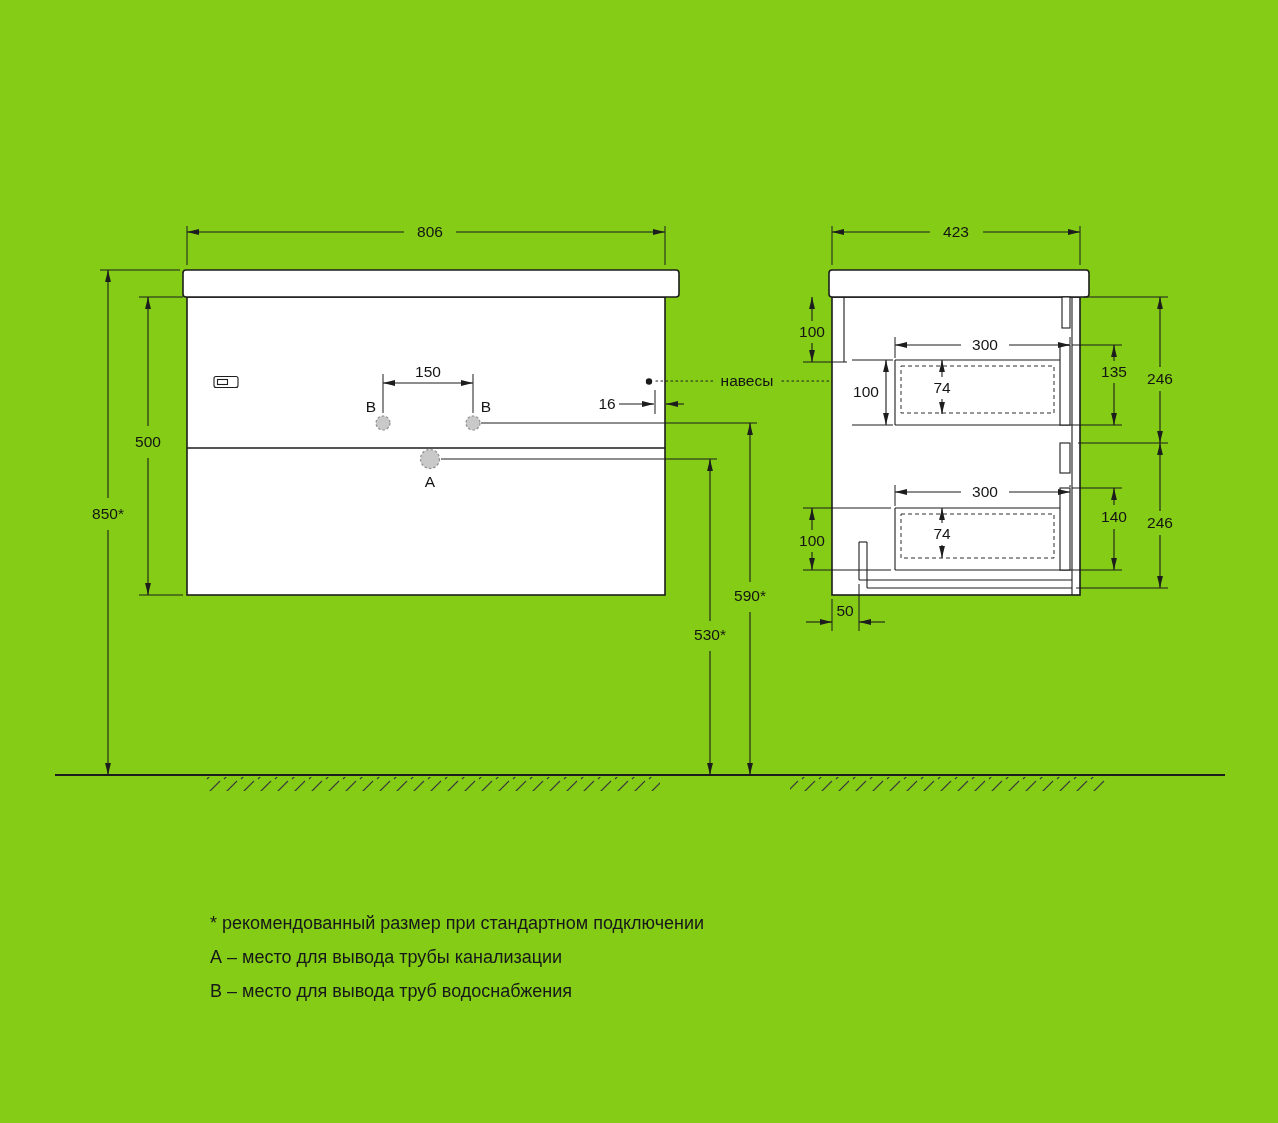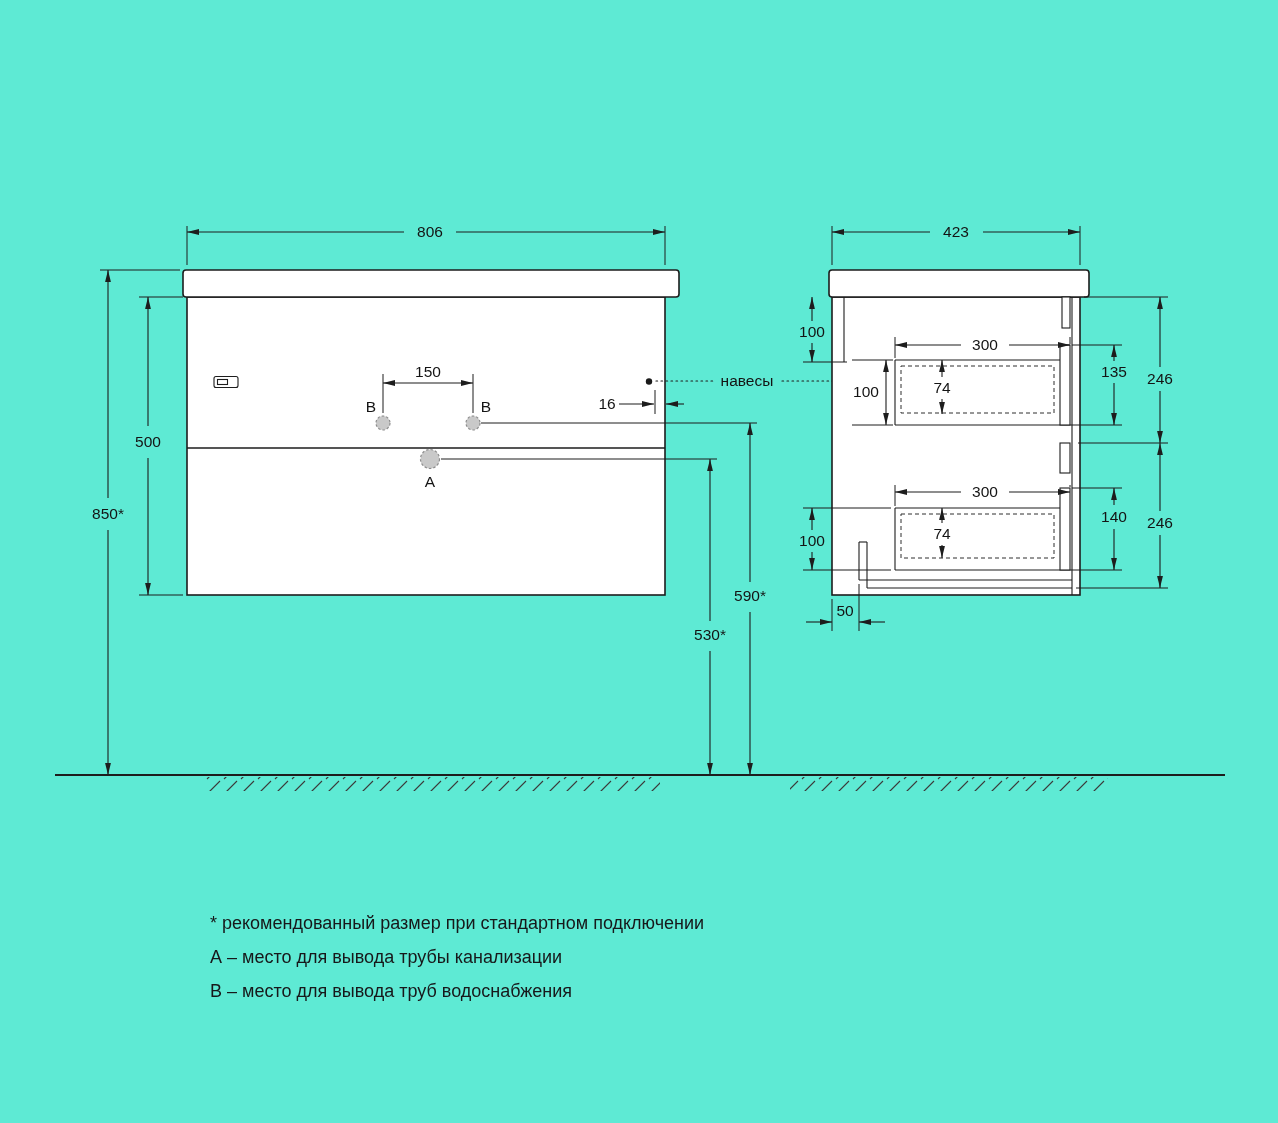--- a/index.html
+++ b/index.html
@@ -1,16 +1,16 @@
 <!DOCTYPE html>
 <html><head>
 <meta charset="utf-8">
 <style>
   html,body{margin:0;padding:0;background:#fff;}
-  .page{width:1278px;height:1123px;background:#5eead4;position:relative;overflow:hidden;
+  .page{width:1278px;height:1123px;background:#84cc16;position:relative;overflow:hidden;
         font-family:"Liberation Sans",sans-serif;}
   svg{display:block;}
   .out{stroke:#1d1d1d;stroke-width:1.6;fill:none;}
   .thin{stroke:#1d1d1d;stroke-width:1.1;fill:none;}
   .dim{stroke:#1d1d1d;stroke-width:1.1;fill:none;}
   .ext{stroke:#1d1d1d;stroke-width:1;fill:none;}
   .dash{stroke:#2f2f2f;stroke-width:1;fill:none;stroke-dasharray:4 3;}
   .dot-line{stroke:#1d1d1d;stroke-width:1.2;fill:none;stroke-dasharray:1.6 3.4;stroke-linecap:round;}
   .dim-text{font-size:15.5px;fill:#141414;}
   .mid{text-anchor:middle;}

